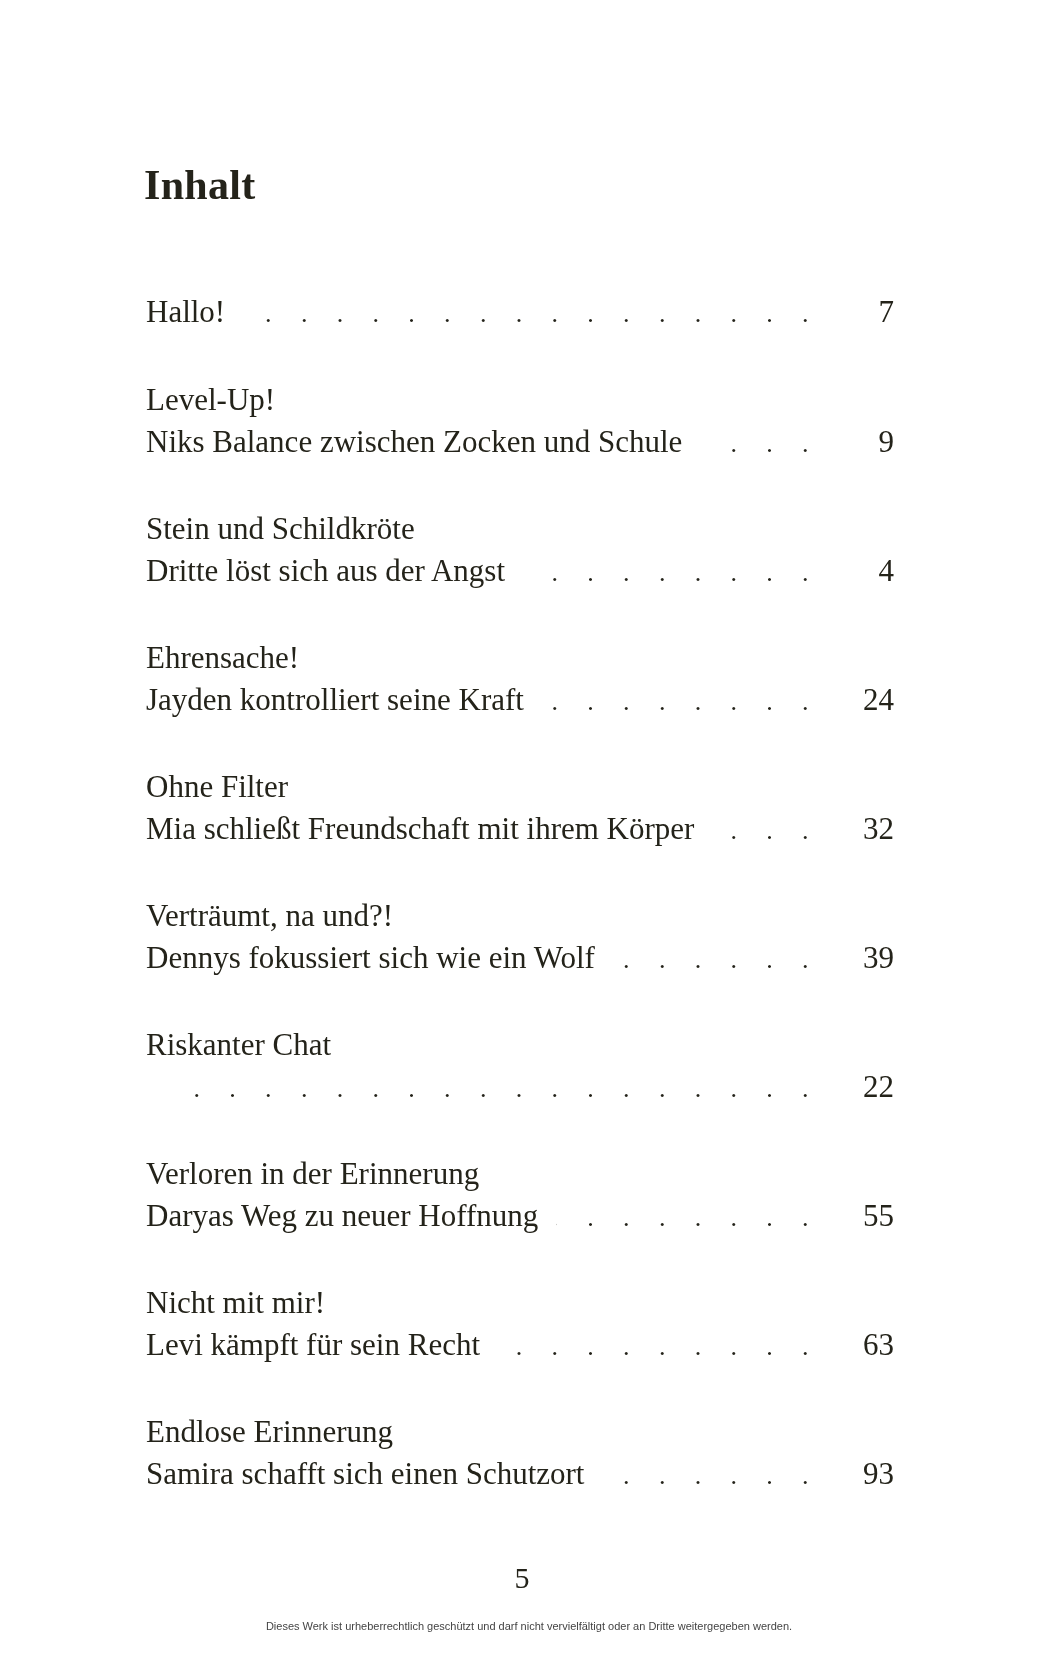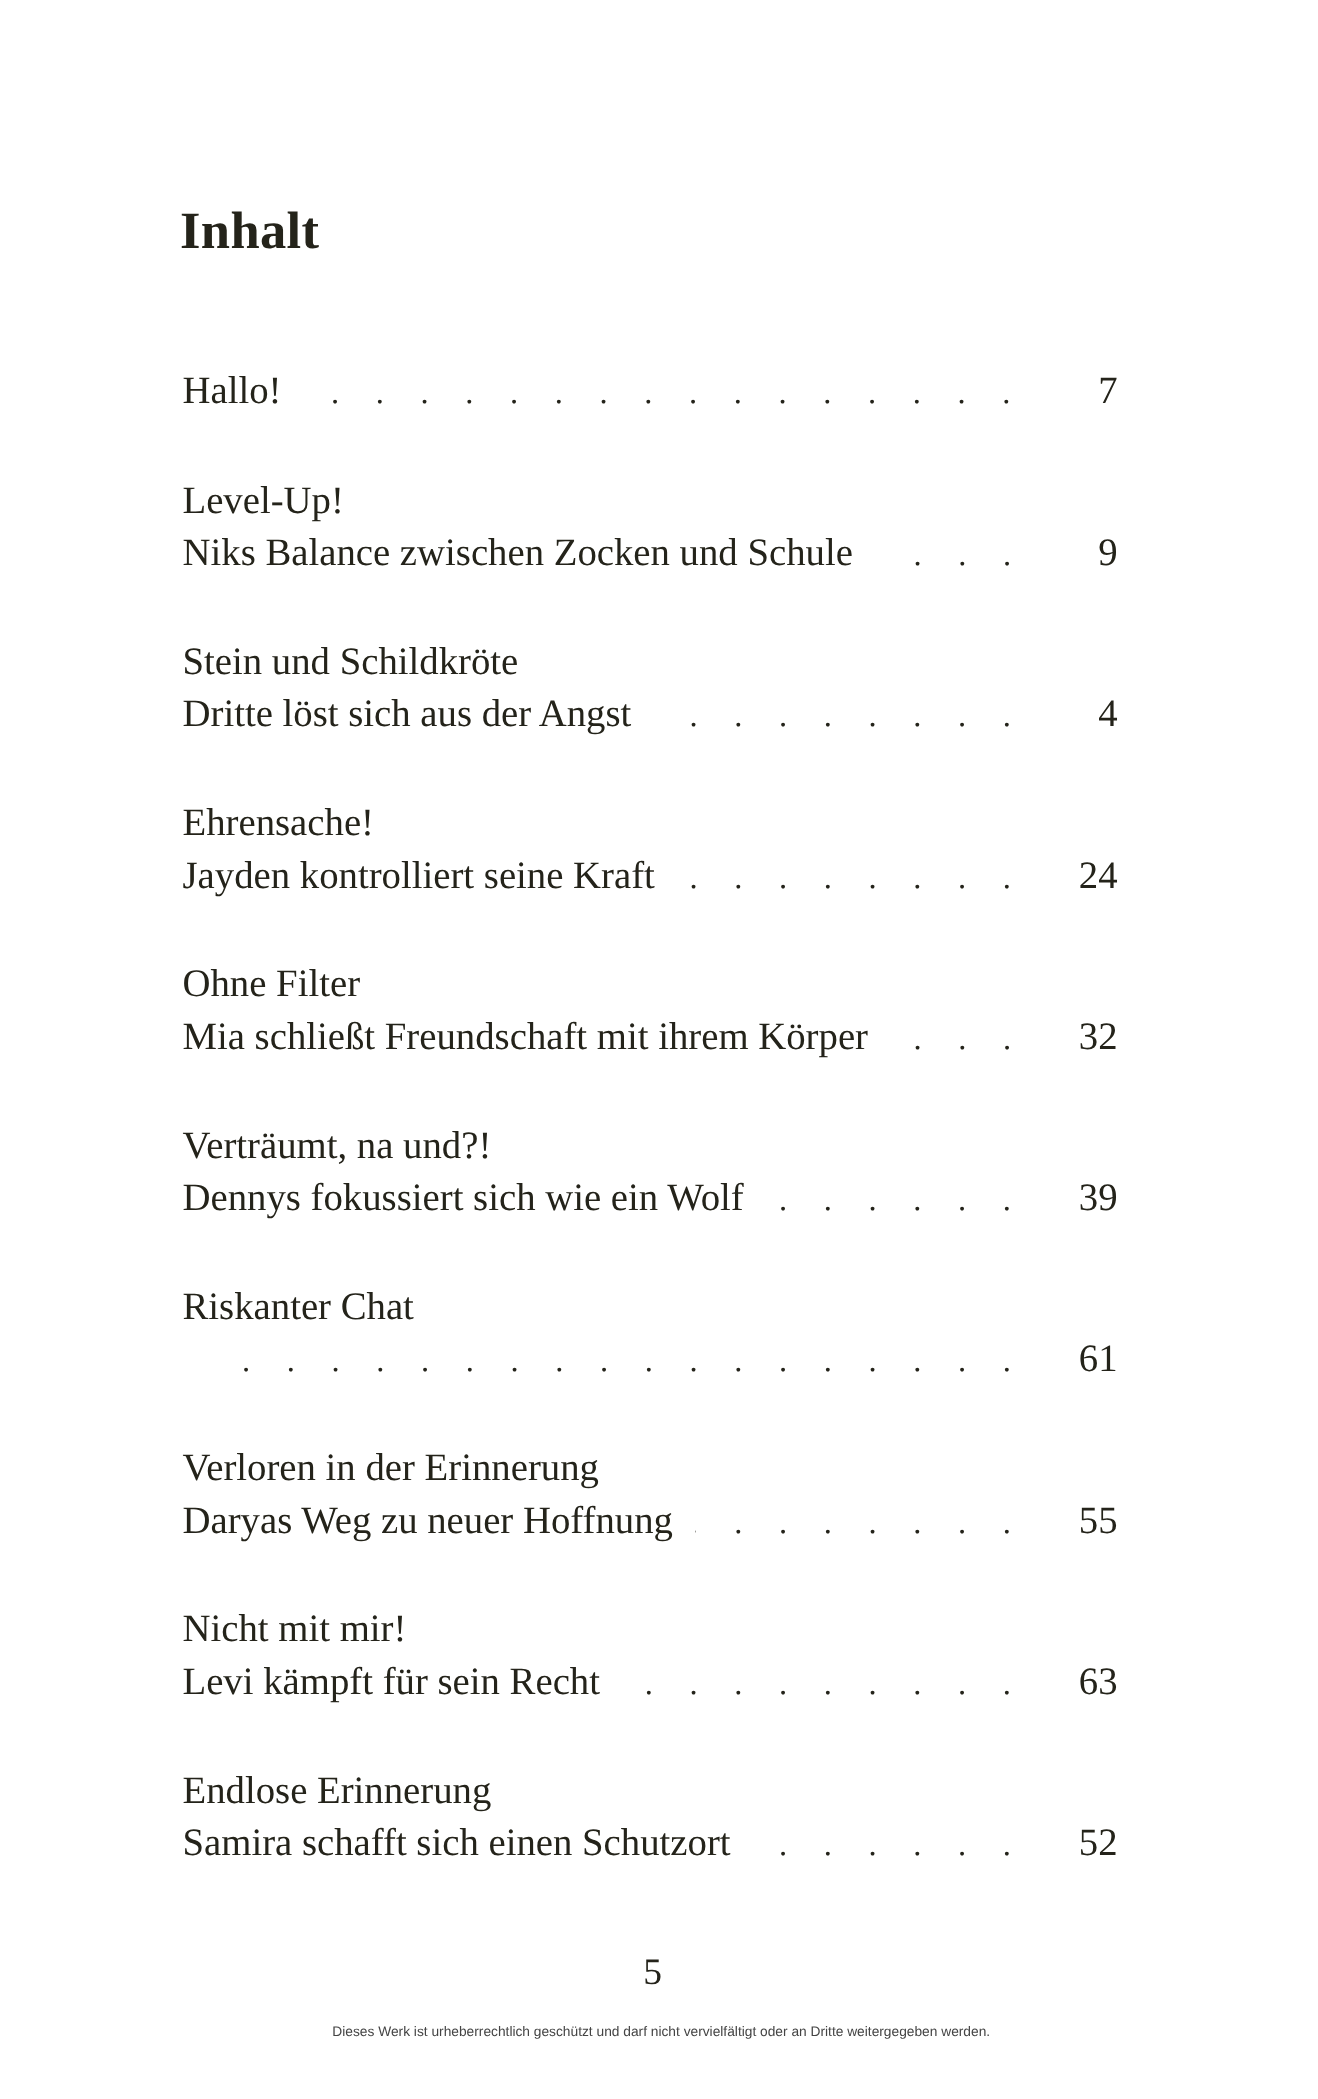--- a/index.html
+++ b/index.html
@@ -60,42 +60,42 @@
   <div class="title-line" style="top:896px;">Verträumt, na und?!</div>
   <div class="line" style="top:938px;">
     <span class="text">Dennys fokussiert sich wie ein Wolf</span>
     <span class="leader">. . . . . . . . . . . . . . . . . . . . . . . .</span>
     <span class="pg">39</span>
   </div>
 
   <div class="title-line" style="top:1025px;">Riskanter Chat</div>
   <div class="line" style="top:1067px;">
     <span class="leader">. . . . . . . . . . . . . . . . . . . . . . . .</span>
-    <span class="pg">61</span>
+    <span class="pg">22</span>
   </div>
 
   <div class="title-line" style="top:1154px;">Verloren in der Erinnerung</div>
   <div class="line" style="top:1196px;">
     <span class="text">Daryas Weg zu neuer Hoffnung</span>
     <span class="leader">. . . . . . . . . . . . . . . . . . . . . . . .</span>
     <span class="pg">55</span>
   </div>
 
   <div class="title-line" style="top:1283px;">Nicht mit mir!</div>
   <div class="line" style="top:1325px;">
     <span class="text">Levi kämpft für sein Recht</span>
     <span class="leader">. . . . . . . . . . . . . . . . . . . . . . . .</span>
     <span class="pg">63</span>
   </div>
 
   <div class="title-line" style="top:1412px;">Endlose Erinnerung</div>
   <div class="line" style="top:1454px;">
     <span class="text">Samira schafft sich einen Schutzort</span>
     <span class="leader">. . . . . . . . . . . . . . . . . . . . . . . .</span>
-    <span class="pg">52</span>
+    <span class="pg">93</span>
   </div>
 
   <div class="pagenum">
     <span>5</span>
   </div>
 
   <div class="footer">
     <span>Dieses Werk ist urheberrechtlich geschützt und darf nicht vervielfältigt oder an Dritte weitergegeben werden.</span>
   </div>
 </div>

